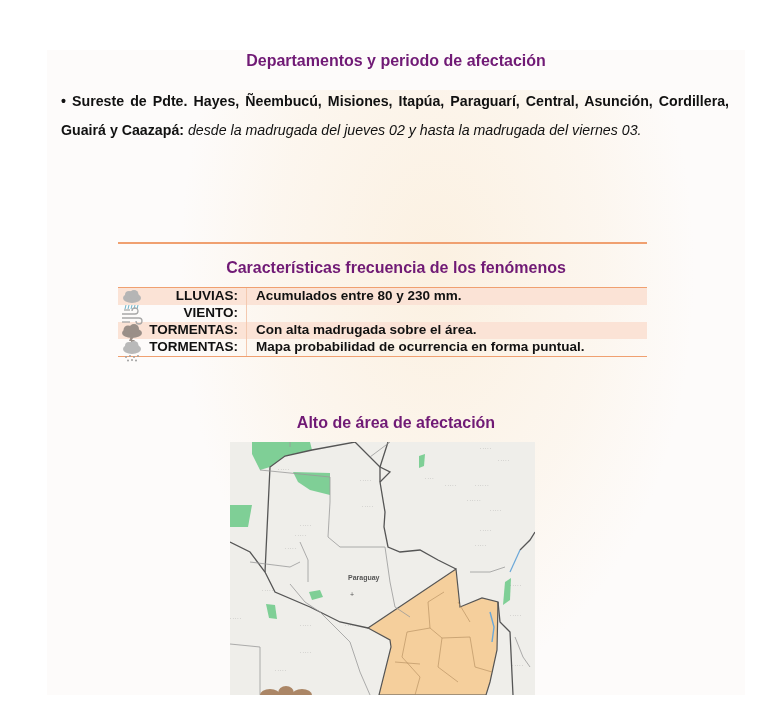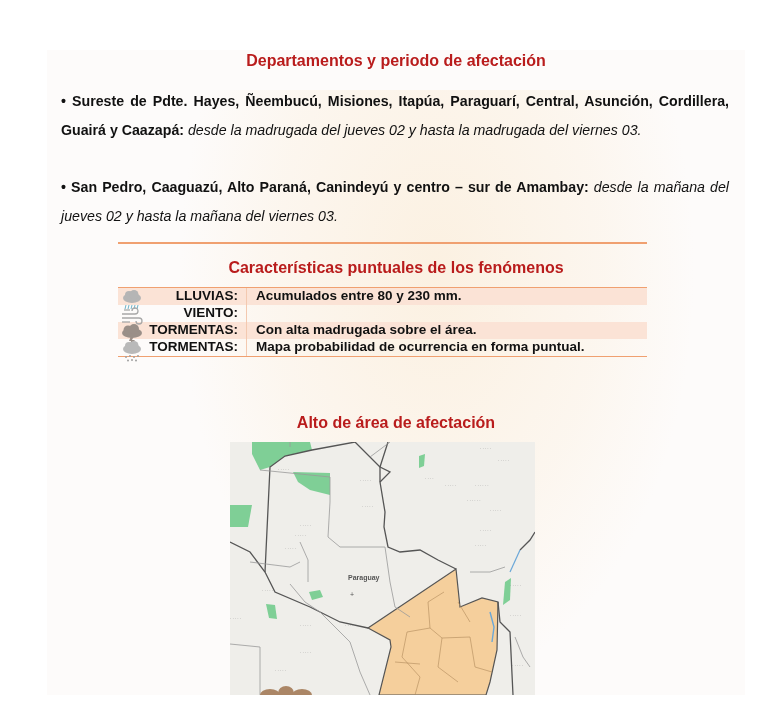--- a/index.html
+++ b/index.html
@@ -15,21 +15,21 @@
       overflow: hidden;
     }
     .watermark {
       position: absolute; left: 130px; top: 40px; width: 520px; height: 600px;
       background: radial-gradient(ellipse at 50% 30%, rgba(250,232,205,0.55) 0%, rgba(250,232,205,0.25) 45%, rgba(255,255,255,0) 70%);
       pointer-events: none;
     }
     .content { position: absolute; left: 0; top: 0; width: 698px; height: 645px; }
     .section-title {
       position: absolute; left: 0; width: 698px; text-align: center;
-      color: #b91c1c; font-weight: bold; font-size: 16px;
+      color: #701a75; font-weight: bold; font-size: 16px;
     }
     .para {
       position: absolute; left: 14px; width: 668px;
       font-size: 14.2px; line-height: 29px; color: #111;
       text-align: justify;
     }
     .para b { font-weight: bold; }
     .para i { font-style: italic; }
     .rule { position: absolute; height: 1.5px; background: #f0a070; }
     .fen-table {
@@ -53,25 +53,24 @@
 <body>
 
 <div class="page">
   <div class="watermark"></div>
   <div class="content">
 
     <div class="section-title" style="top:2px;">Departamentos y periodo de afectación</div>
 
     <p class="para" style="top:37px; margin:0;"><b>• Sureste de Pdte. Hayes, Ñeembucú, Misiones, Itapúa, Paraguarí, Central, Asunción, Cordillera, Guairá y Caazapá:</b><i> desde la madrugada del jueves 02 y hasta la madrugada del viernes 03.</i></p>
 
-    <p class="para" style="top:123px; margin:0;"><b>• San Pedro, Caaguazú, Alto Paraná, Canindeyú y centro – sur de Amambay:</b><i> desde la mañana del jueves 02 y hasta la mañana del viernes 03.</i></p>
 
     <div class="rule" style="left:71px; top:192px; width:529px;"></div>
 
-    <div class="section-title" style="top:209px;">Características puntuales de los fenómenos</div>
+    <div class="section-title" style="top:209px;">Características frecuencia de los fenómenos</div>
 
     <div class="fen-table">
       <div class="fen-row shaded">
         <span class="fen-icon">
           <svg width="24" height="22" viewBox="0 0 24 22">
               <ellipse cx="12" cy="8" rx="9" ry="5" fill="#b5b5b5"></ellipse>
               <circle cx="9" cy="5" r="4" fill="#b5b5b5"></circle>
               <circle cx="14" cy="4.5" r="4.5" fill="#b5b5b5"></circle>
               <g stroke="#6fb3c9" stroke-width="1">
                 <line x1="6" y1="15" x2="5" y2="19"></line>

